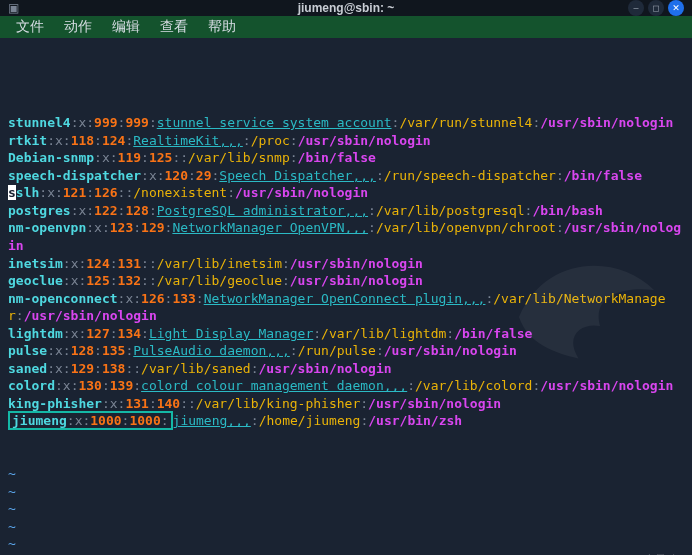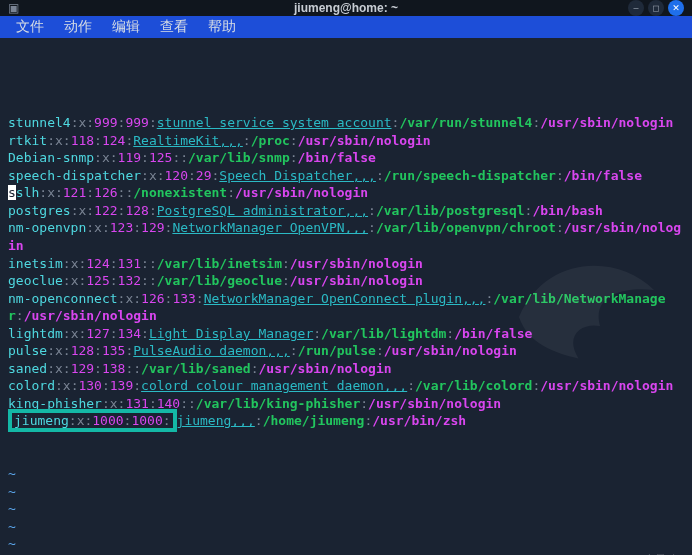--- a/index.html
+++ b/index.html
@@ -30,49 +30,49 @@
     font-family: sans-serif;
     font-size: 12px;
   }
   .titlebar-left { width: 100px; display:flex; gap:6px; align-items:center; }
   .titlebar-title { flex: 1; text-align: center; font-weight: bold; }
   .titlebar-right { width: 100px; display: flex; justify-content: flex-end; gap: 4px; align-items:center;}
   .win-btn { width:16px; height:16px; border-radius:50%; background:#1f2a3a; display:flex; align-items:center; justify-content:center; font-size:9px; color:#9aa3b0; cursor:pointer;}
   .win-btn.close { background:#1f6feb; color:#fff;}
   .menubar {
     height: 28px;
-    background: #1d4ed8;
+    background: #14532d;
     display: flex;
     align-items: center;
     padding: 0 8px;
     color: #d7dde4;
     font-family: sans-serif;
     font-size: 14px;
     gap: 4px;
   }
   .menu-item { padding: 2px 8px; cursor: pointer; }
   .terminal {
     flex: 1;
     background: #1a2332;
     padding: 6px 8px 4px 8px;
     color: #a8b2c0;
     line-height: 1.35;
     position: relative;
     white-space: pre-wrap;
     word-break: break-all;
   }
-  .c-cyan { color: #4fd8e0; font-weight:normal;text-align:right;}
+  .c-cyan { color: #4fd8e0; font-weight:bold;text-align:right;}
   .c-teal { color: #2bbac5; text-decoration: underline; }
-  .c-purple { color: #d946ef; font-weight:normal;}
-  .c-green { color: #22c55e; font-weight:bold;}
+  .c-purple { color: #f97316; font-weight:bold;}
+  .c-green { color: #eab308; font-weight:normal;}
   .c-yellow { color: #d946ef; font-weight:bold;}
   .c-gray { color: #7a8494; }
   .c-lblue { color: #5aa3e8; }
   .line { display:block; }
-  .hi-box { border:4px solid #14b8a6; padding:0 2px; display:inline;}
+  .hi-box { border:2px solid #14b8a6; padding:0 2px; display:inline;}
   .hi-sel { background:#fff; color:#1a2332;}
   .watermark {
     position:absolute;
     bottom:6px; right:14px;
     font-family:sans-serif;
     font-size:11px;
     color:rgba(200,200,200,0.35);
     letter-spacing:0.5px;
     transform: translateY(18px);
   }
@@ -85,21 +85,21 @@
   }
 </style>
 </head>
 <body>
 
 <div class="window">
   <div class="titlebar">
     <div class="titlebar-left">
       <span style="color:#7a8494;">▣</span>
     </div>
-    <div class="titlebar-title">jiumeng@home: ~</div>
+    <div class="titlebar-title">jiumeng@sbin: ~</div>
     <div class="titlebar-right">
       <span class="win-btn">–</span>
       <span class="win-btn">◻</span>
       <span class="win-btn close">✕</span>
     </div>
   </div>
 
   <div class="menubar">
     <span class="menu-item">文件</span>
     <span class="menu-item">动作</span>

